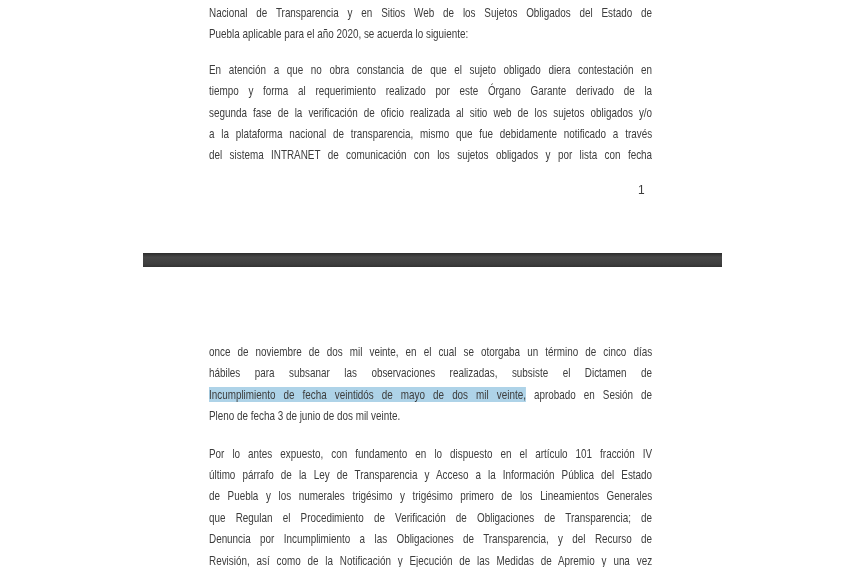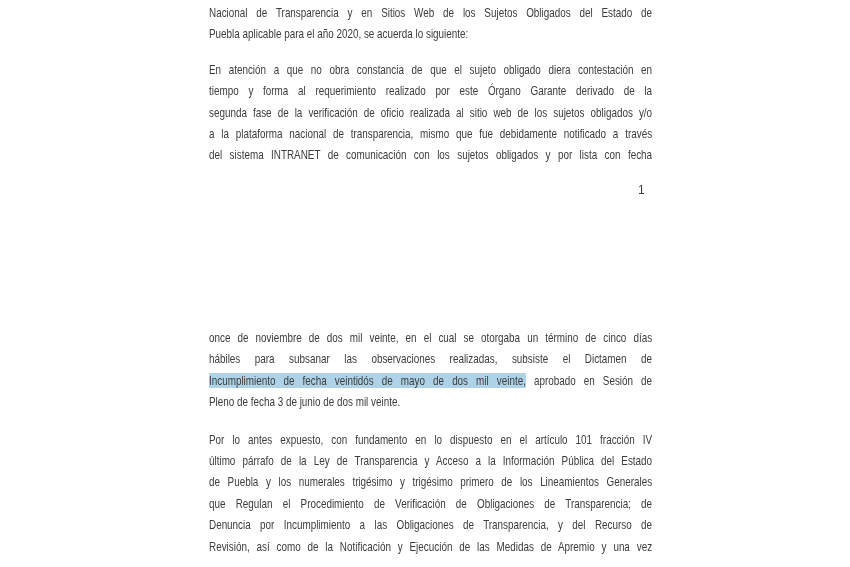--- a/index.html
+++ b/index.html
@@ -26,21 +26,21 @@
     background: var(--separator, #4a4a4a);
   }
   .page {
     position: absolute;
     left: 143px;
     width: 579px;
     background: #ffffff;
     overflow: visible;
   }
   .page1 { top: 0; height: 253px; }
-  .page2 { top: 253px; height: 300px; }
+  .page2 { top: 267px; height: 300px; }
   .separator {
     position: absolute;
     left: 143px;
     top: 253px;
     width: 579px;
     height: 14px;
     background: linear-gradient(180deg, #2c2c2c 0%, #474747 30%, #3e3e3e 80%, #323232 100%);
   }
   .textcol {
     width: 583px;               

